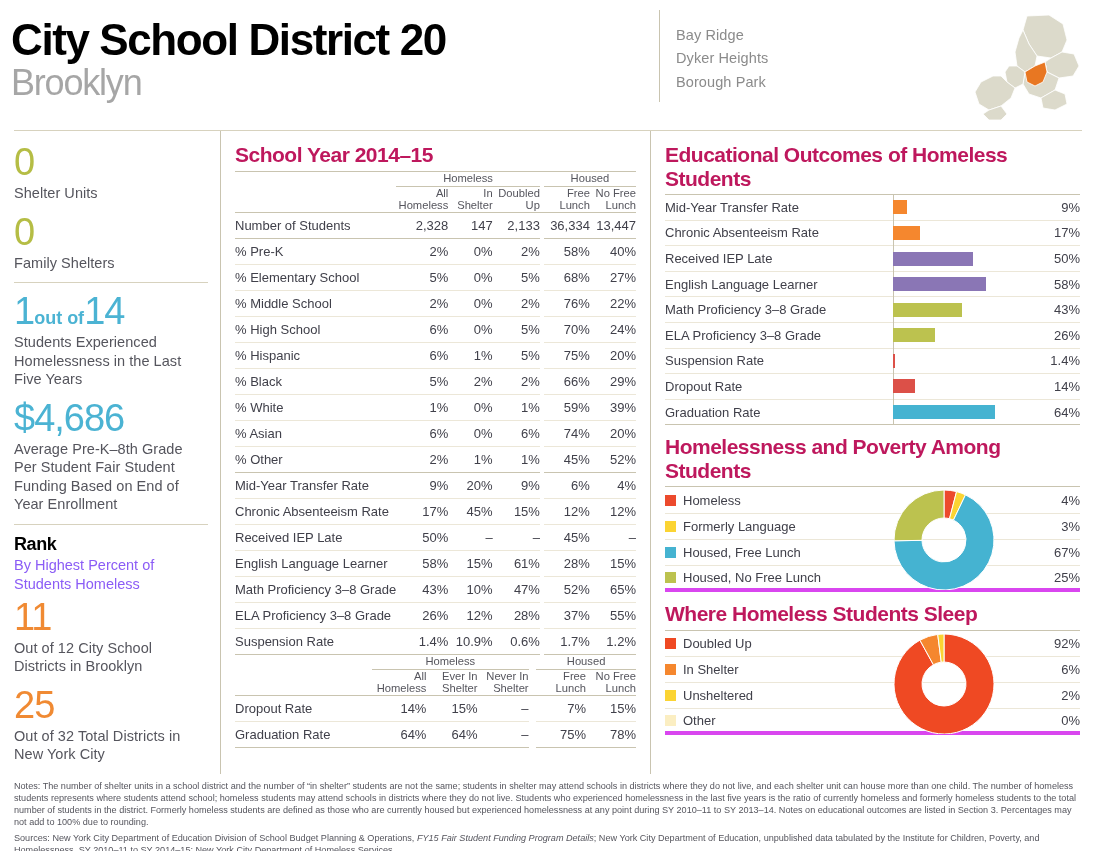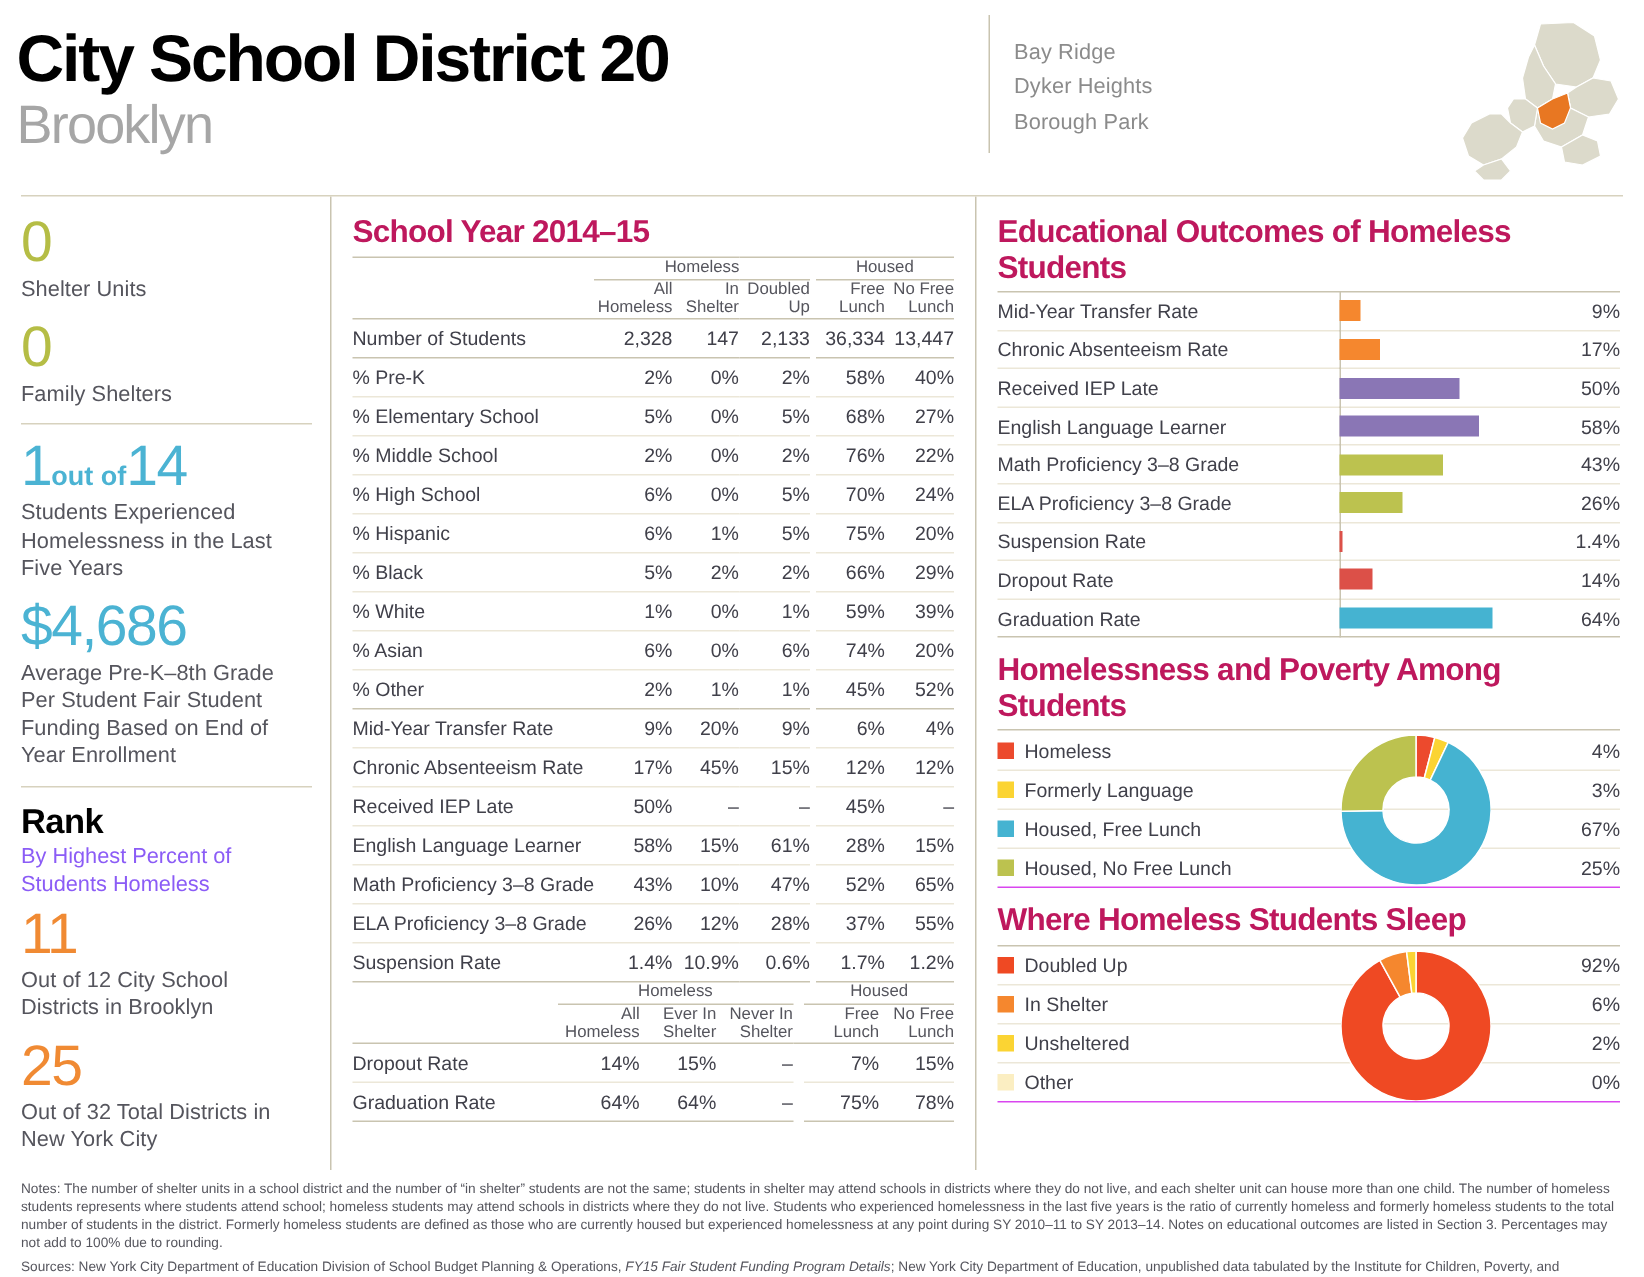--- a/index.html
+++ b/index.html
@@ -52,21 +52,21 @@
   .bignum.orange{ color: #f08a33; font-size: 38px; font-weight: normal; }
   .stat-label {
     font-size: 14.5px; color: #55555d; line-height: 1.28;
     margin-top: 3px; letter-spacing: .05px;
   }
   .stat-block { margin-bottom: 10px; }
   .hr-olive { border: 0; border-top: 1px solid #d7d2be; margin: 10px 0 9px 0; }
   .fraction { color: #4bb3d3; letter-spacing: -1px; line-height: 1; }
   .fraction .num { font-size: 38px; }
   .fraction .oof { font-size: 18px; font-weight: bold; letter-spacing: 0; }
-  .rank-head { font-size: 23px; font-weight: bold; color: #000; letter-spacing: -.4px; }
+  .rank-head { font-size: 18px; font-weight: bold; color: #000; letter-spacing: -.4px; }
   .rank-sub  { font-size: 14.5px; color: #8b5cf6; line-height: 1.3; margin-top: 1px; }
 
   
   .sec-title {
     font-size: 21px; font-weight: bold; color: #be185d;
     letter-spacing: -.5px; line-height: 1.12; margin-bottom: 4px;
   }
 
   
   table.data { width: 100%; border-collapse: collapse; font-size: 12.6px; }
@@ -110,21 +110,21 @@
   .bar-fill { position: absolute; left: 0; top: 50%; transform: translateY(-50%); height: 14px; }
   .bar-val { width: 44px; flex: none; text-align: right; font-size: 13px; color: #40404a; }
 
   
   .donut-section { position: relative; margin-top: 6px; }
   .donut-rows { border-top: 1px solid #c9c4b0; }
   .dn-row {
     display: flex; align-items: center; height: 26.2px;
     border-bottom: 1px solid #ece7d8;
   }
-  .dn-row:last-child { border-bottom: 1px solid #d946ef; }
+  .dn-row:last-child { border-bottom: 4px solid #d946ef; }
   .swatch { width: 11px; height: 11px; flex: none; margin-right: 7px; }
   .dn-label { font-size: 13px; color: #40404a; flex: 1; }
   .dn-val { font-size: 13px; color: #40404a; width: 44px; text-align: right; }
   .donut-canvas {
     position: absolute; right: 86px; top: 4px;
     width: 100px; height: 100px; pointer-events: none;
   }
 
   
   .notes {

